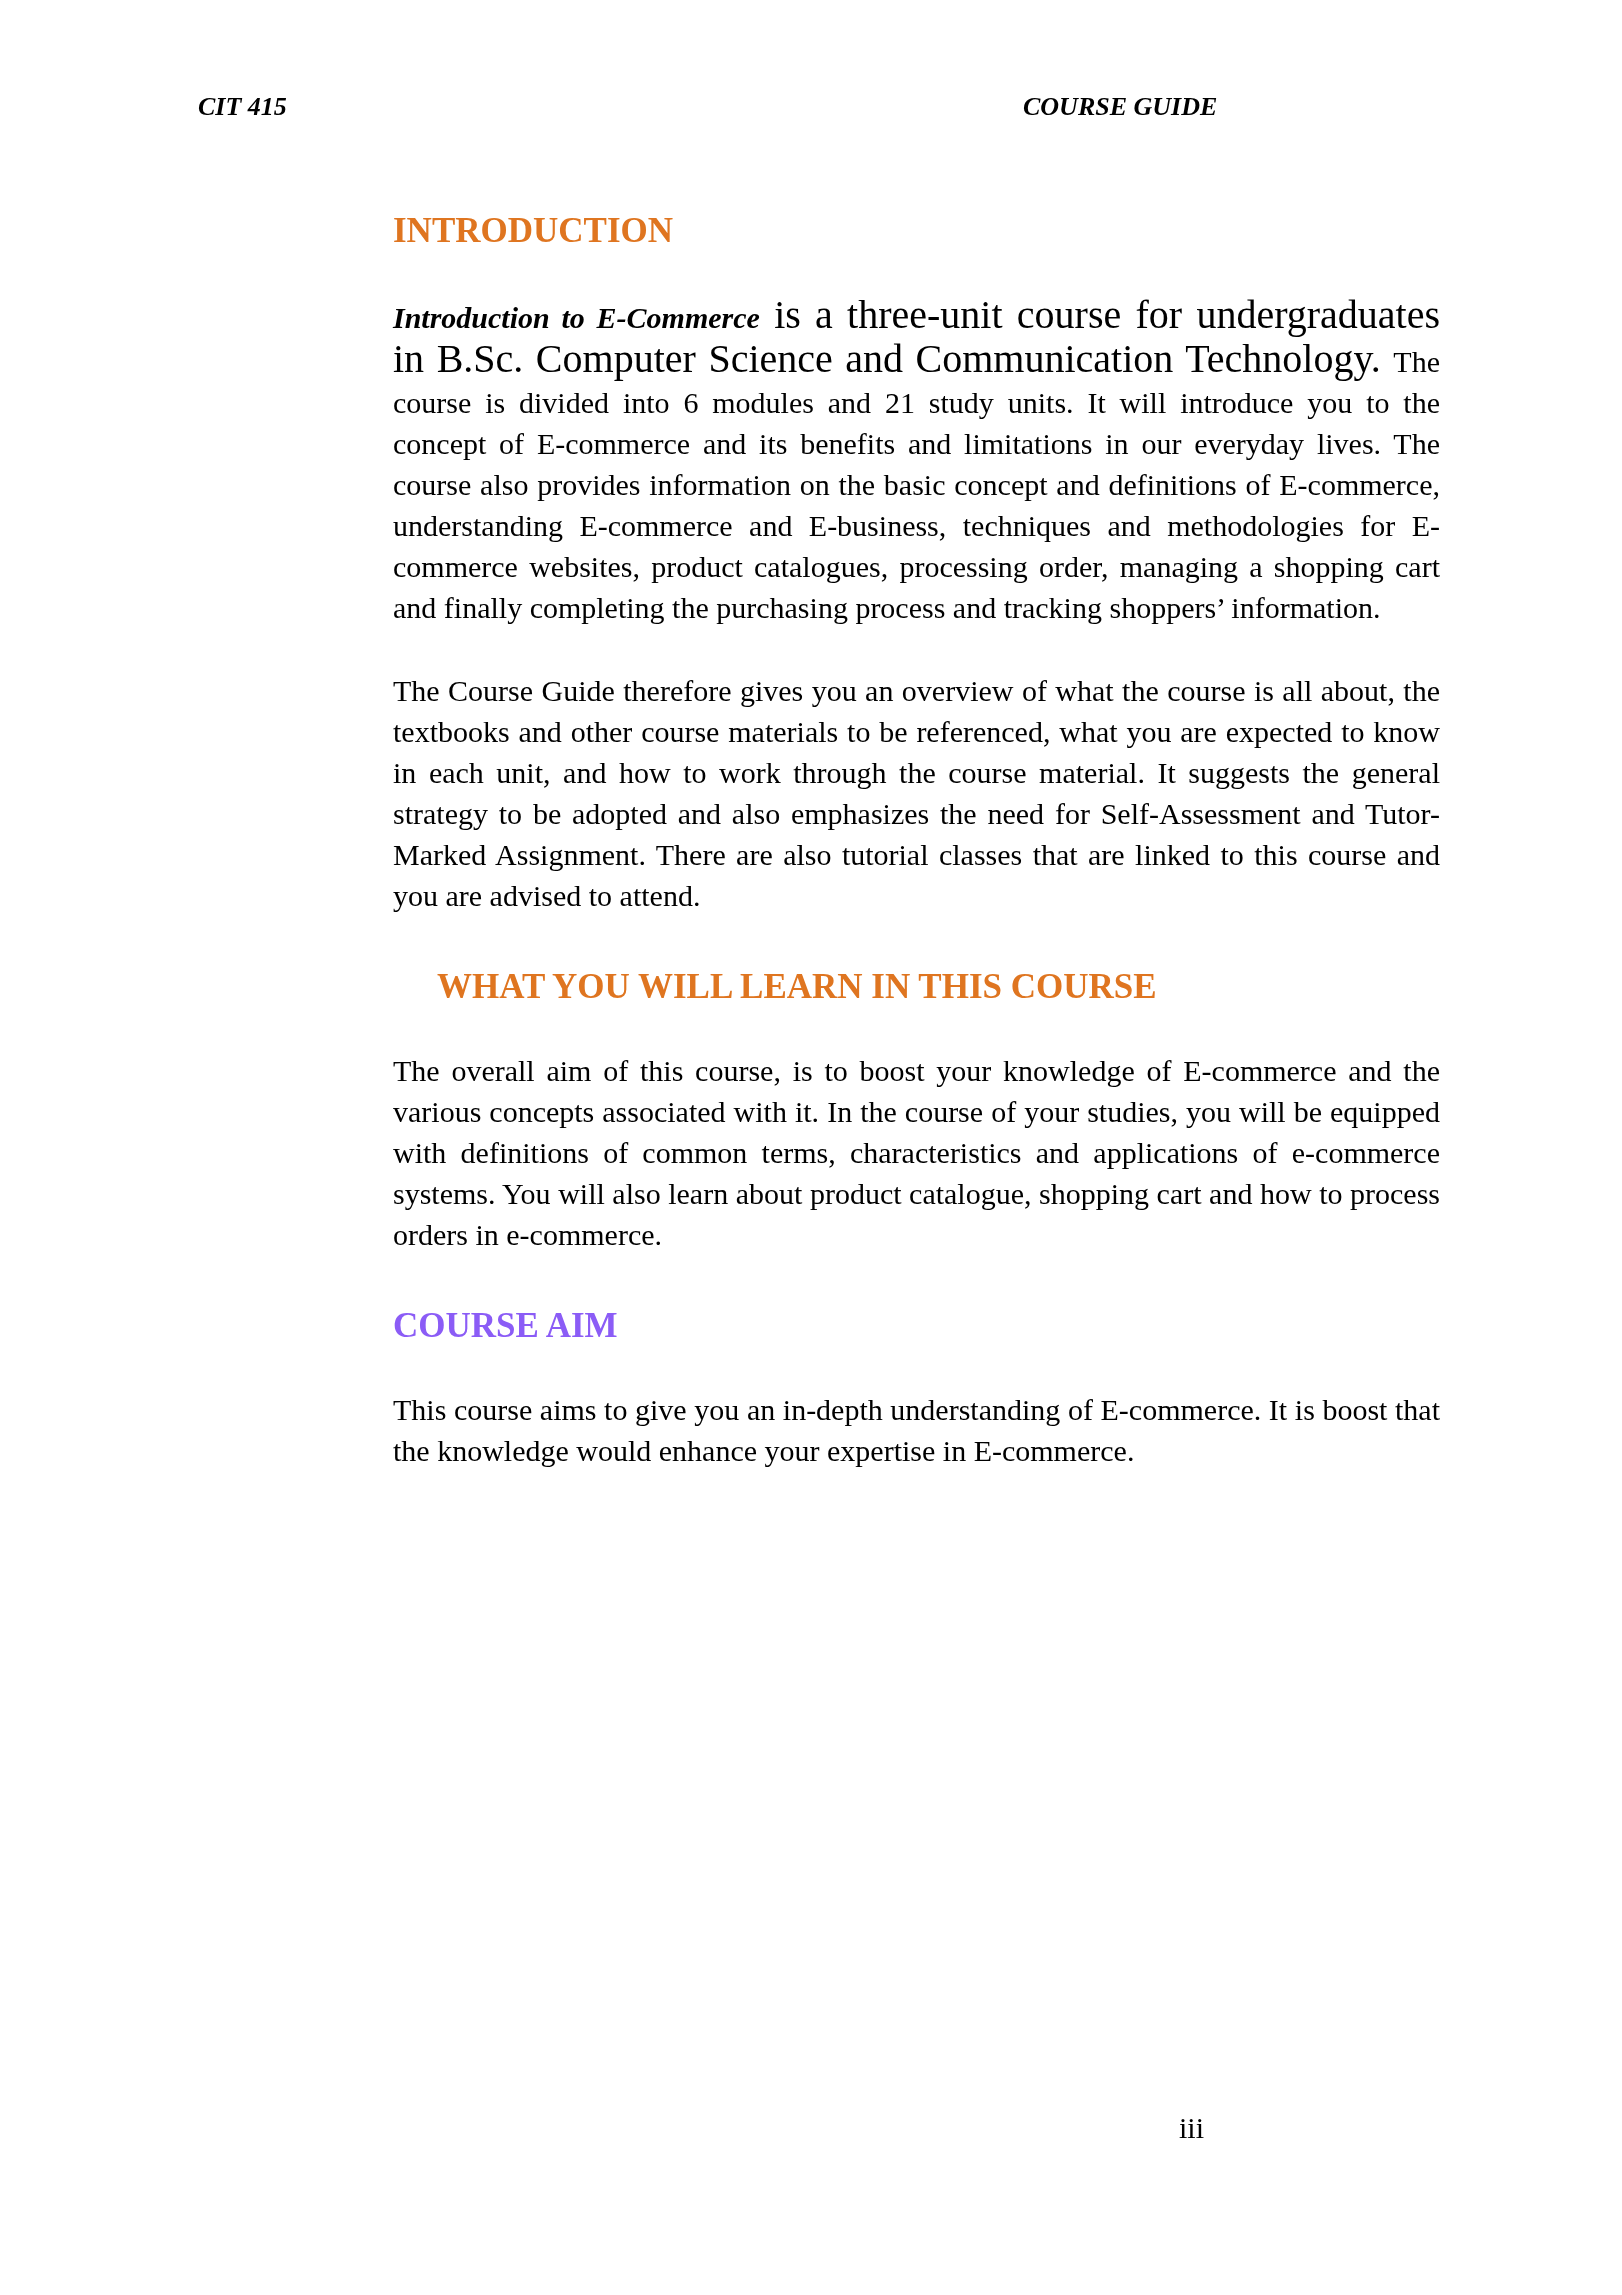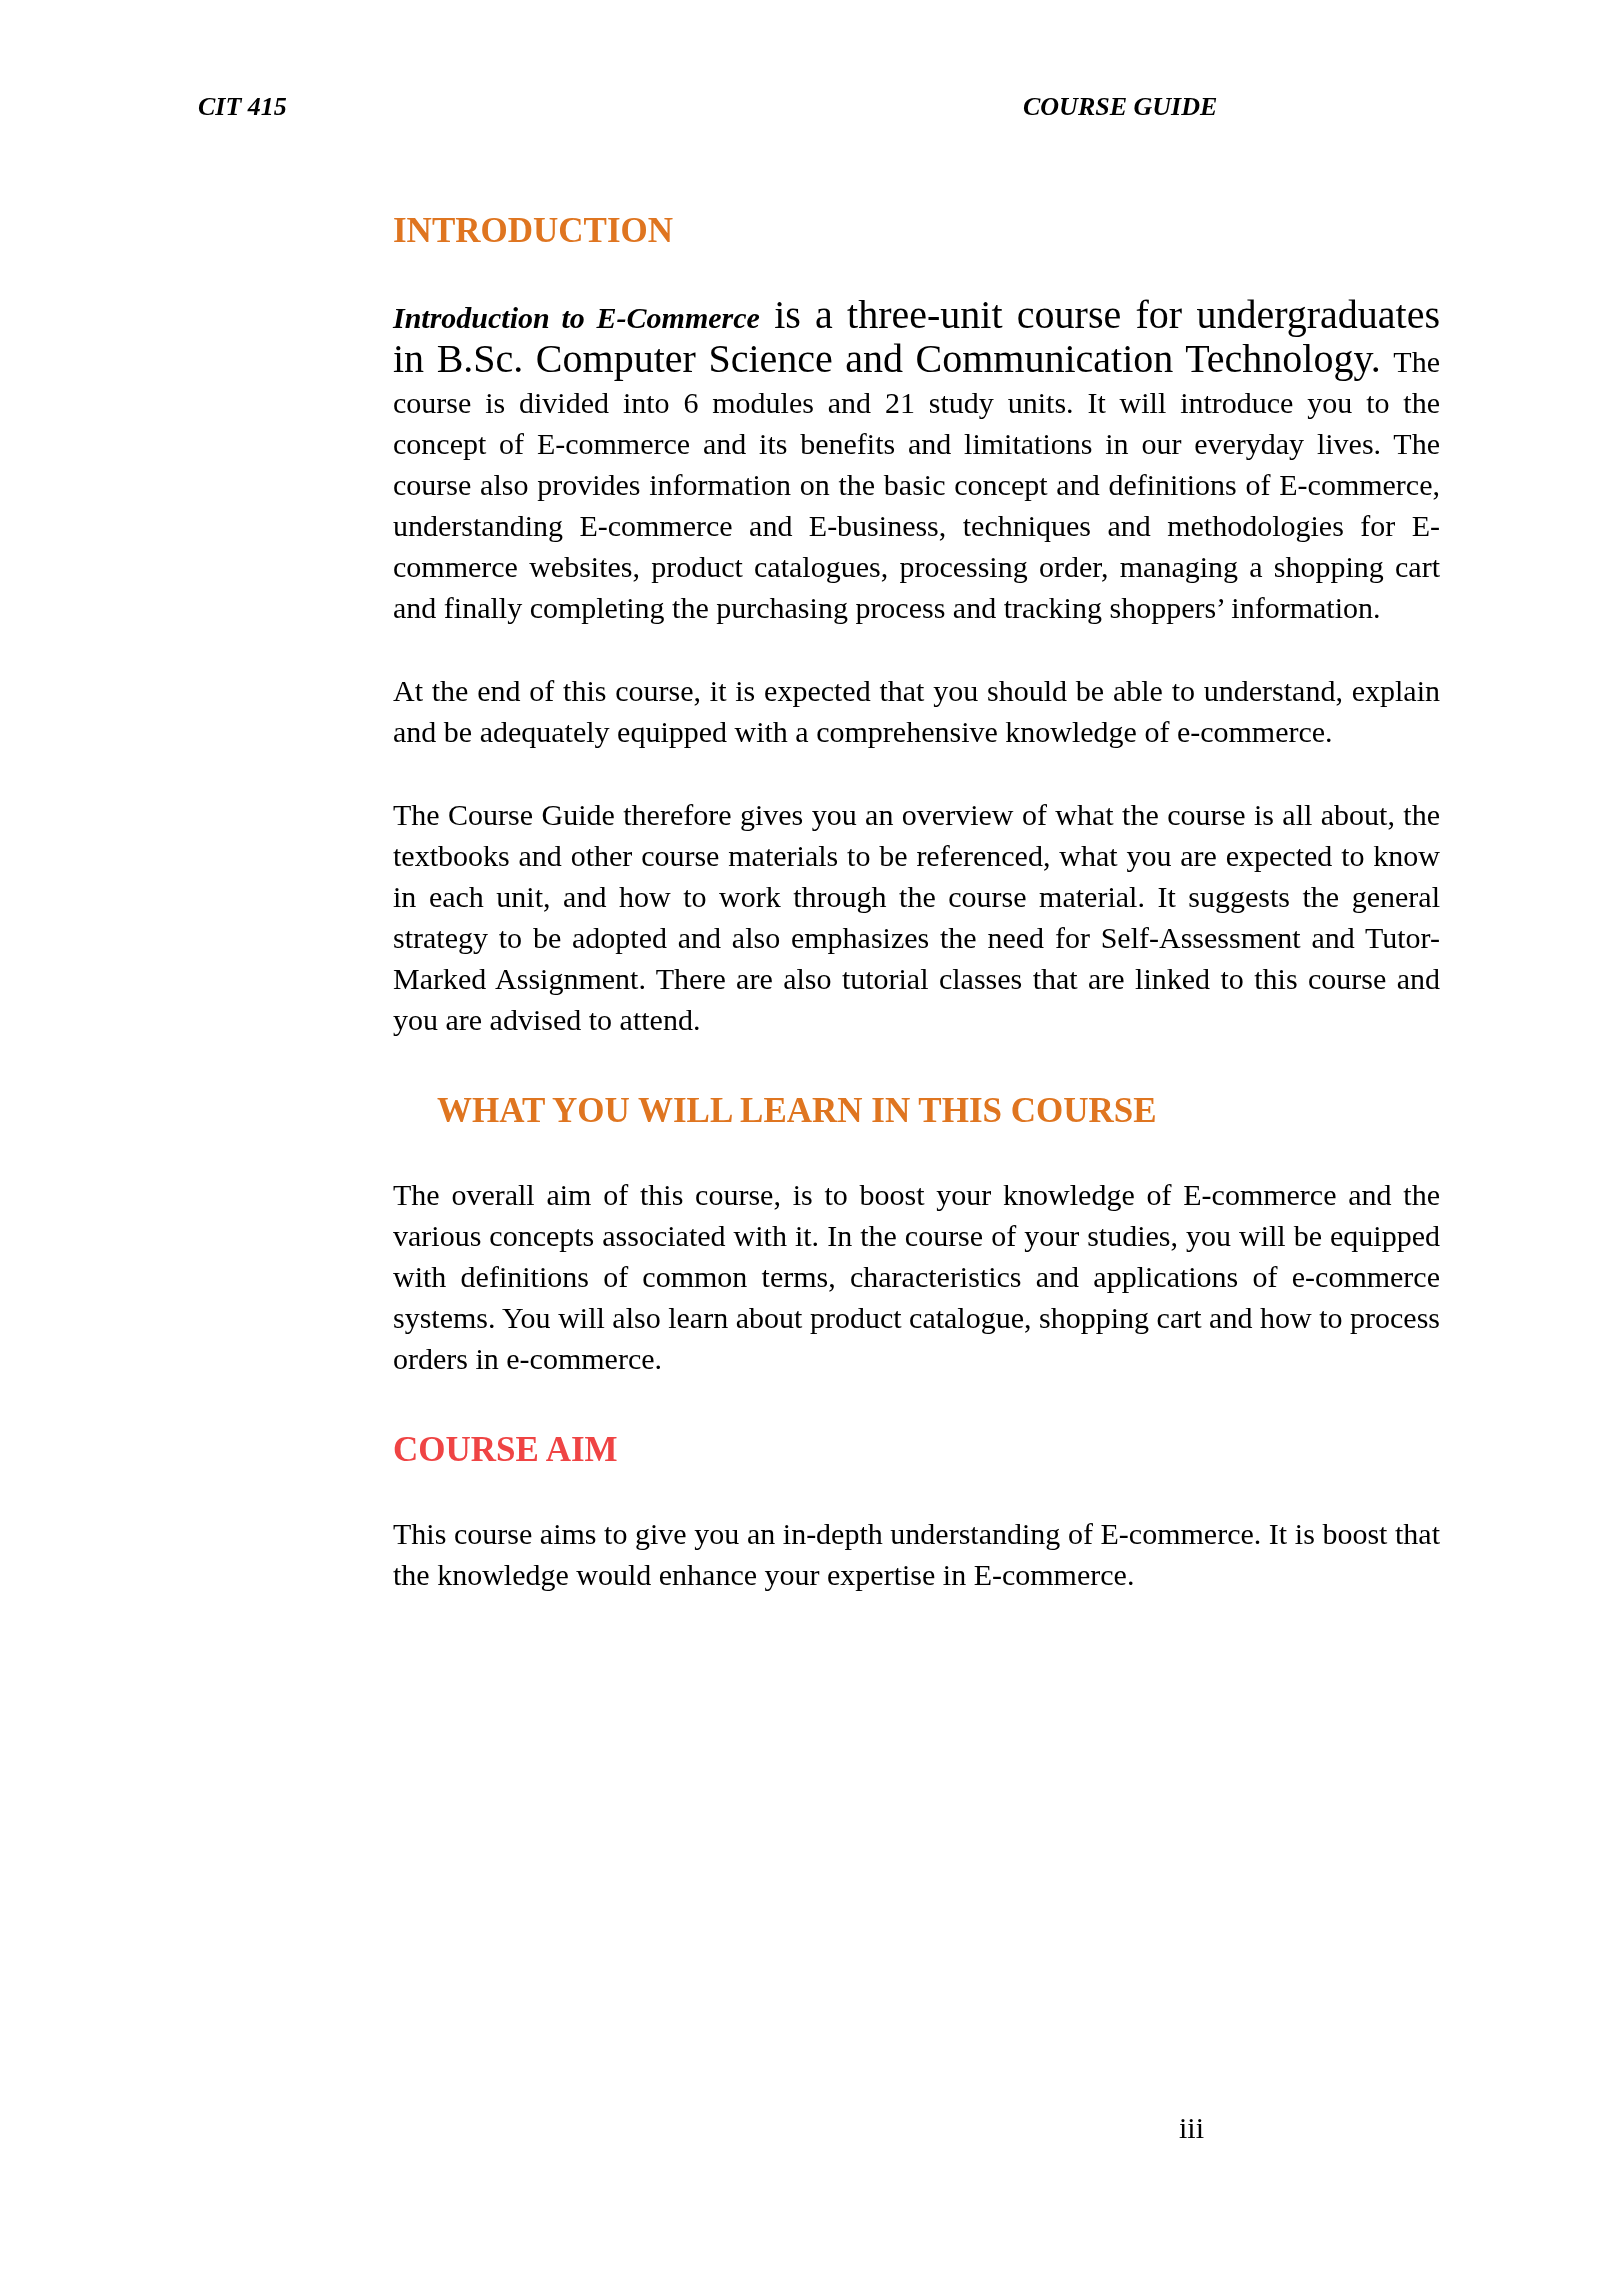--- a/index.html
+++ b/index.html
@@ -85,29 +85,28 @@
     <span class="hdr-left">CIT 415</span>
     <span class="hdr-right">COURSE GUIDE</span>
   </div>
 
   <div class="content">
 
     <h2 class="section-heading first" style="color: rgb(223, 117, 32);">INTRODUCTION</h2>
 
     <p class="para"><span class="lead-title">Introduction to E-Commerce</span><span class="lead-text"> is a three-unit course for undergraduates in B.Sc. Computer Science and Communication Technology. </span><span class="para-rest">The course is divided into 6 modules and 21 study units. It will introduce you to the concept of E-commerce and its benefits and limitations in our everyday lives. The course also provides information on the basic concept and definitions of E-commerce, understanding E-commerce and E-business, techniques and methodologies for E-commerce websites, product catalogues, processing order, managing a shopping cart and finally completing the purchasing process and tracking shoppers’ information.</span></p>
 
-    <p class="para">At the end of this course, it is expected that you should be able to understand, explain and be adequately equipped with a comprehensive knowledge of e-commerce.</p>
 
     <p class="para">The Course Guide therefore gives you an overview of what the course is all about, the textbooks and other course materials to be referenced, what you are expected to know in each unit, and how to work through the course material. It suggests the general strategy to be adopted and also emphasizes the need for Self-Assessment and Tutor-Marked Assignment. There are also tutorial classes that are linked to this course and you are advised to attend.</p>
 
     <h2 class="section-heading" style="color: rgb(223, 117, 32); margin-left: 44px;">WHAT YOU WILL LEARN IN THIS COURSE</h2>
 
     <p class="para">The overall aim of this course, is to boost your knowledge of E-commerce and the various concepts associated with it. In the course of your studies, you will be equipped with definitions of common terms, characteristics and applications of e-commerce systems. You will also learn about product catalogue, shopping cart and how to process orders in e-commerce.</p>
 
-    <h2 class="section-heading" style="color: #ef4444;">COURSE AIM</h2>
+    <h2 class="section-heading" style="color: #8b5cf6;">COURSE AIM</h2>
 
     <p class="para">This course aims to give you an in-depth understanding of E-commerce. It is boost that the knowledge would enhance your expertise in E-commerce.</p>
 
   </div>
 
   <div class="page-number">iii</div>
 
 </div>
 
 

